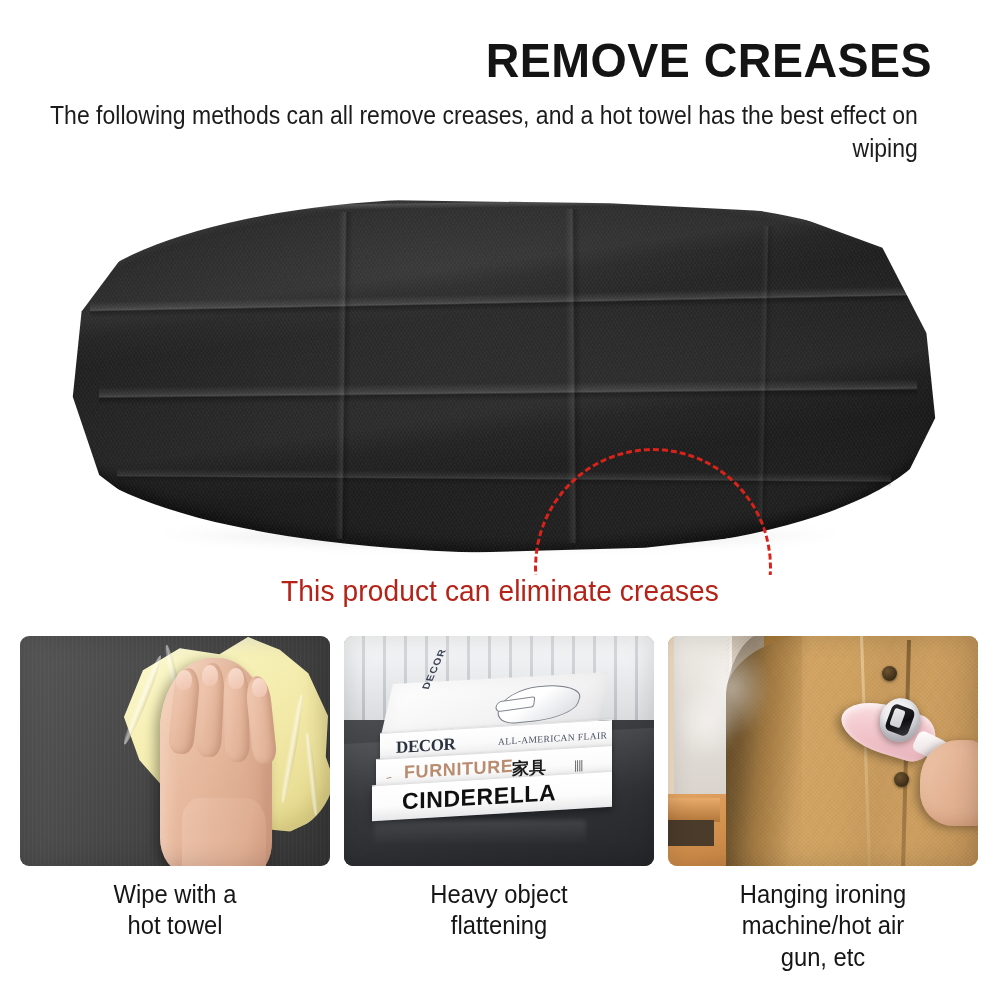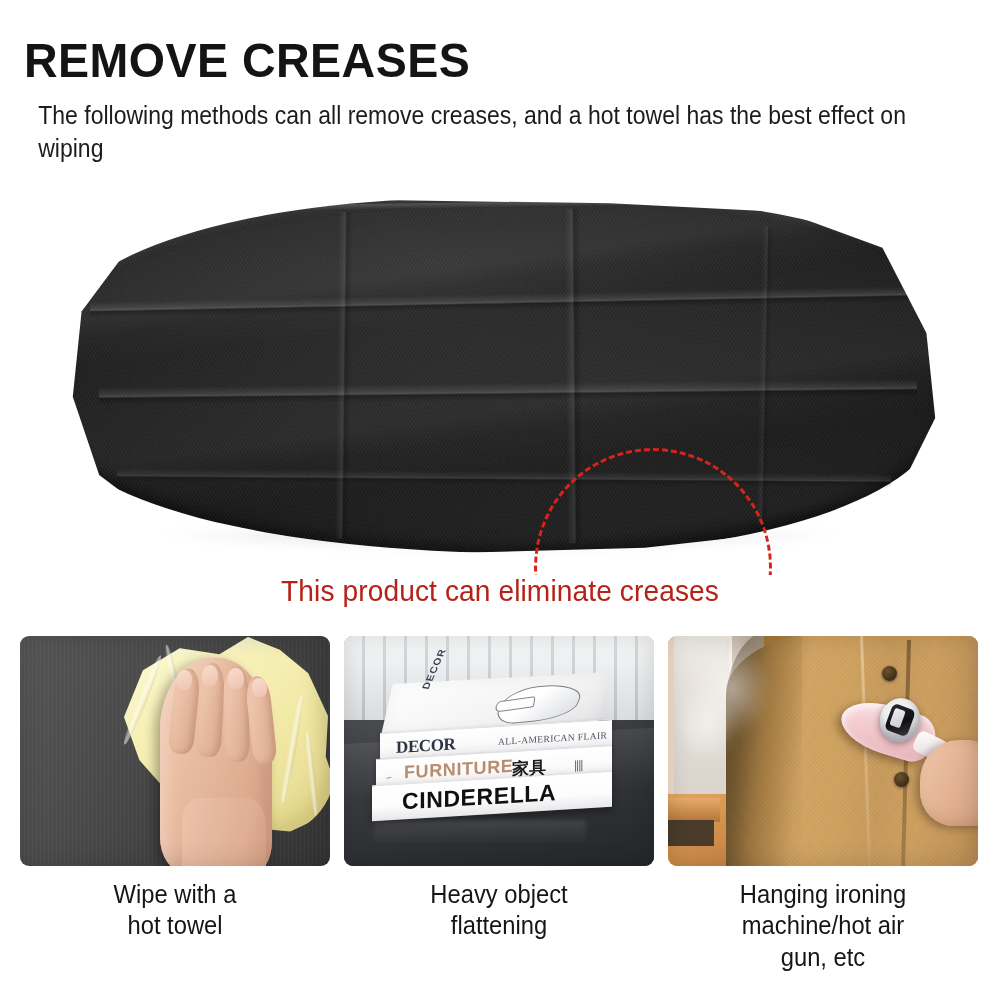--- a/index.html
+++ b/index.html
@@ -17,21 +17,21 @@
     width: 1000px;
     height: 1000px;
     background: #ffffff;
   }
 
   
   #header-block {
     position: absolute;
     left: 0; top: 0;
     width: 956px;
-    text-align: left;
+    text-align: right;
   }
 
   #page-title {
     font-size: 49px;
     font-weight: 700;
     letter-spacing: 0.5px;
     color: #141414;
     line-height: 1.0;
     padding-top: 36px;
     font-family: "Liberation Sans Narrow", "Liberation Sans", sans-serif;

